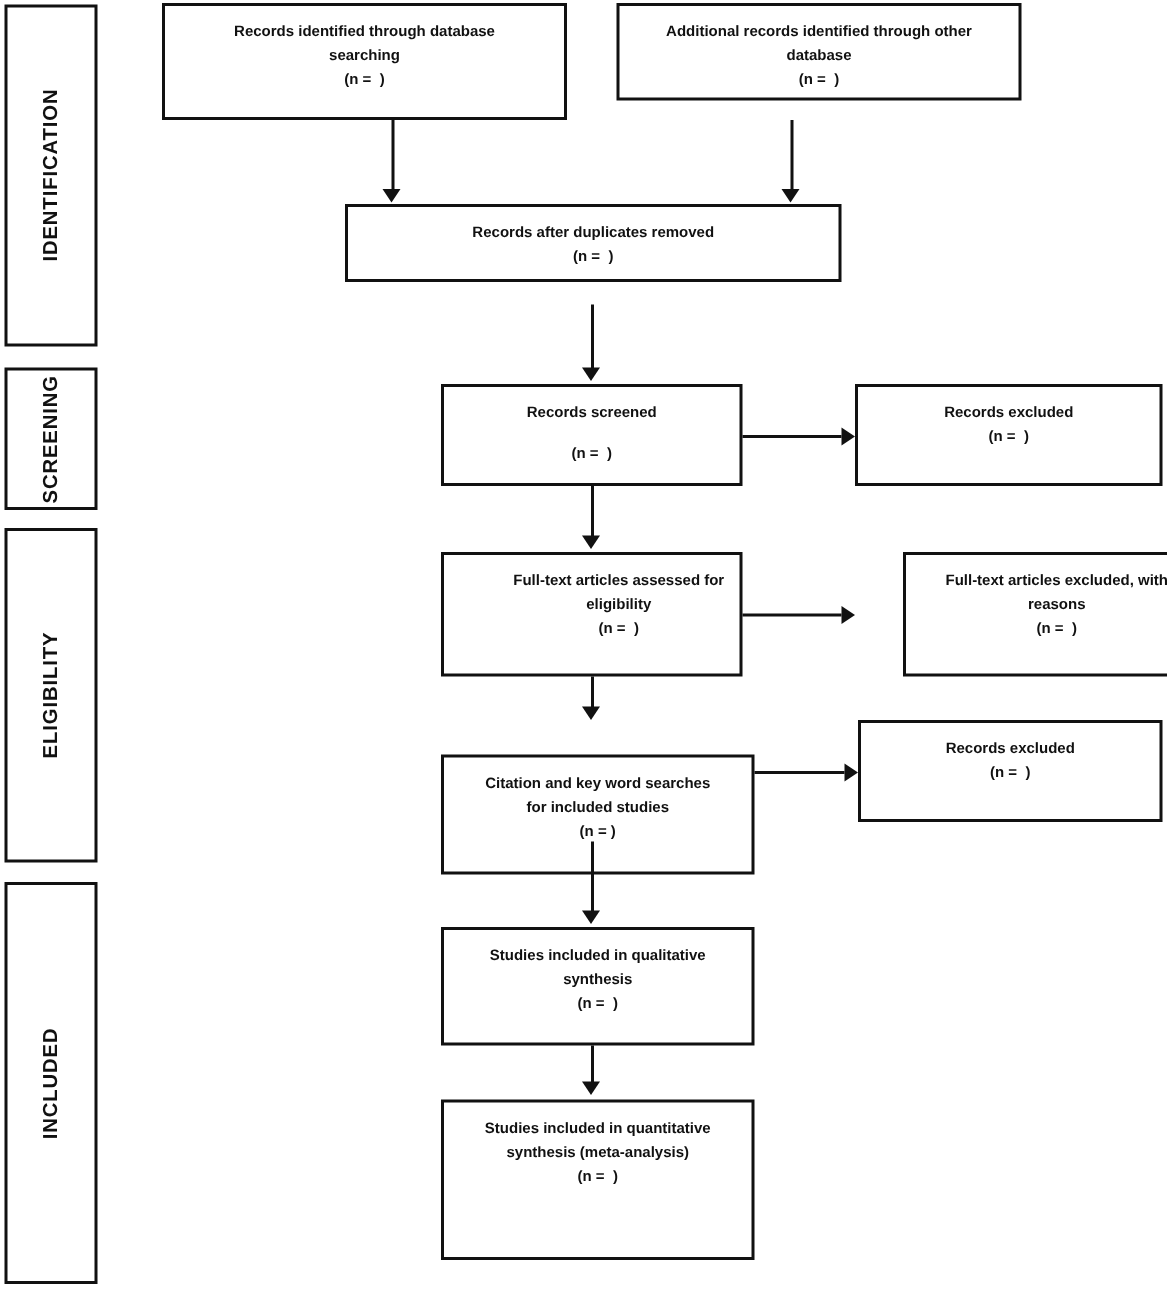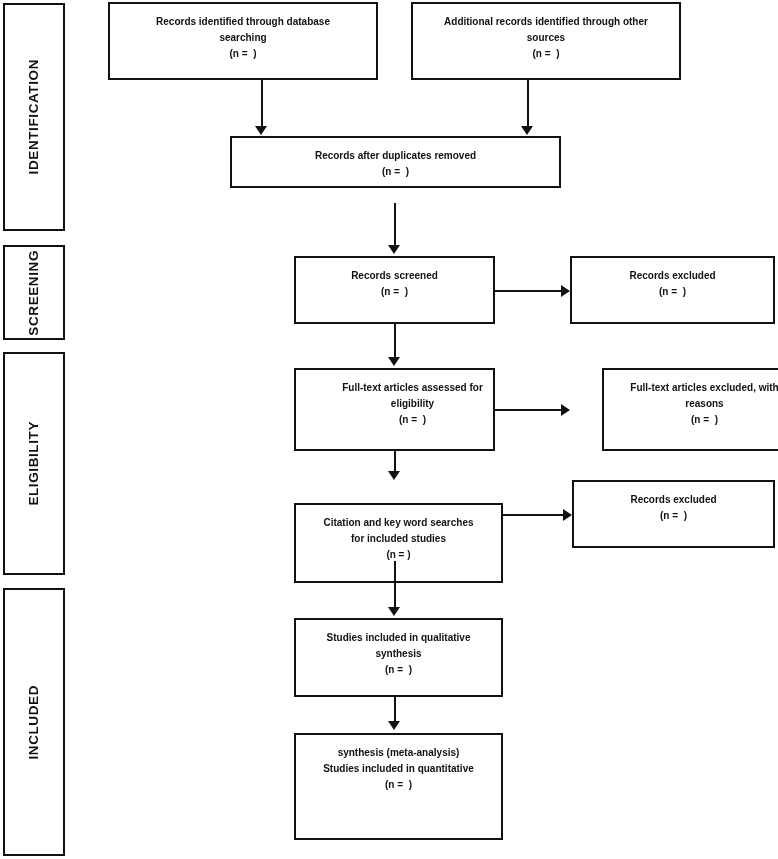--- a/index.html
+++ b/index.html
@@ -110,41 +110,41 @@
   <div class="stage-box" style="left:3px; top:588px; width:62px; height:268px;">
     <span class="stage-label">INCLUDED</span>
   </div>
 
   <div class="node" style="left:108px; top:2px; width:270px; height:78px;">
     <span class="line">Records identified through database</span>
     <span class="line">searching</span>
     <span class="line">(n =  )</span>
   </div>
 
-  <div class="node" style="left:411px; top:2px; width:270px; height:78px;">
+  <div class="node" style="left:411px; top:2px; width:270px; height:65px;">
     <span class="line">Additional records identified through other</span>
-    <span class="line">sources</span>
+    <span class="line">database</span>
     <span class="line">(n =  )</span>
   </div>
 
   <div class="vline" style="left:261px; top:80px; height:48px;"></div>
   <div class="arrow-down" style="left:255px; top:126px;"></div>
 
   <div class="vline" style="left:527px; top:80px; height:48px;"></div>
   <div class="arrow-down" style="left:521px; top:126px;"></div>
 
   <div class="node" style="left:230px; top:136px; width:331px; height:52px;">
     <span class="line">Records after duplicates removed</span>
     <span class="line">(n =  )</span>
   </div>
 
   <div class="vline" style="left:394px; top:203px; height:44px;"></div>
   <div class="arrow-down" style="left:388px; top:245px;"></div>
 
-  <div class="node" style="left:294px; top:256px; width:201px; height:68px;">
+  <div class="node" style="left:294px; top:256px; width:201px; height:68px;gap:11px;">
     <span class="line">Records screened</span>
     <span class="line">(n =  )</span>
   </div>
 
   <div class="hline" style="left:495px; top:290px; width:66px;"></div>
   <div class="arrow-right" style="left:561px; top:285px;"></div>
 
   <div class="node" style="left:570px; top:256px; width:205px; height:68px;">
     <span class="line">Records excluded</span>
     <span class="line">(n =  )</span>
@@ -191,18 +191,18 @@
   <div class="node" style="left:294px; top:618px; width:209px; height:79px;">
     <span class="line">Studies included in qualitative</span>
     <span class="line">synthesis</span>
     <span class="line">(n =  )</span>
   </div>
 
   <div class="vline" style="left:394px; top:697px; height:26px;"></div>
   <div class="arrow-down" style="left:388px; top:721px;"></div>
 
   <div class="node" style="left:294px; top:733px; width:209px; height:107px;">
+    <span class="line">Studies included in quantitative</span>
     <span class="line">synthesis (meta-analysis)</span>
-    <span class="line">Studies included in quantitative</span>
     <span class="line">(n =  )</span>
   </div>
 
 </div>
 
 </body></html>

